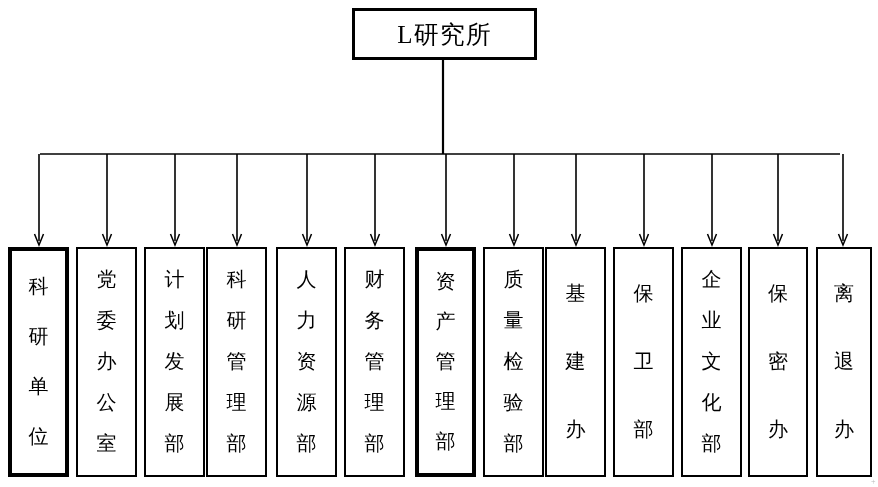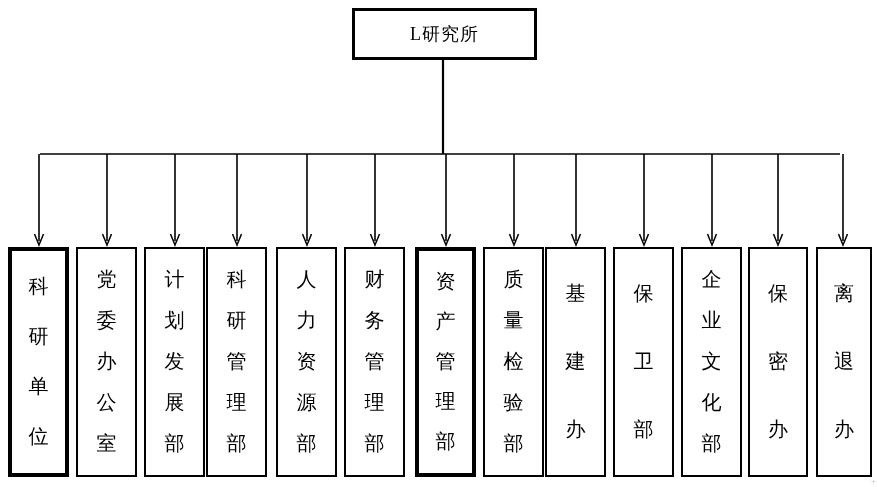--- a/index.html
+++ b/index.html
@@ -27,21 +27,21 @@
     width: 185px;
     height: 52px;
     border: 3px solid #000000;
     background: #ffffff;
     box-sizing: border-box;
     display: flex;
     align-items: center;
     justify-content: center;
   }
   .root-label {
-    font-size: 18px;
+    font-size: 25px;
     line-height: 1;
     letter-spacing: 1px;
     white-space: nowrap;
   }
   
   .connector-layer {
     position: absolute;
     left: 0;
     top: 0;
     width: 878px;

